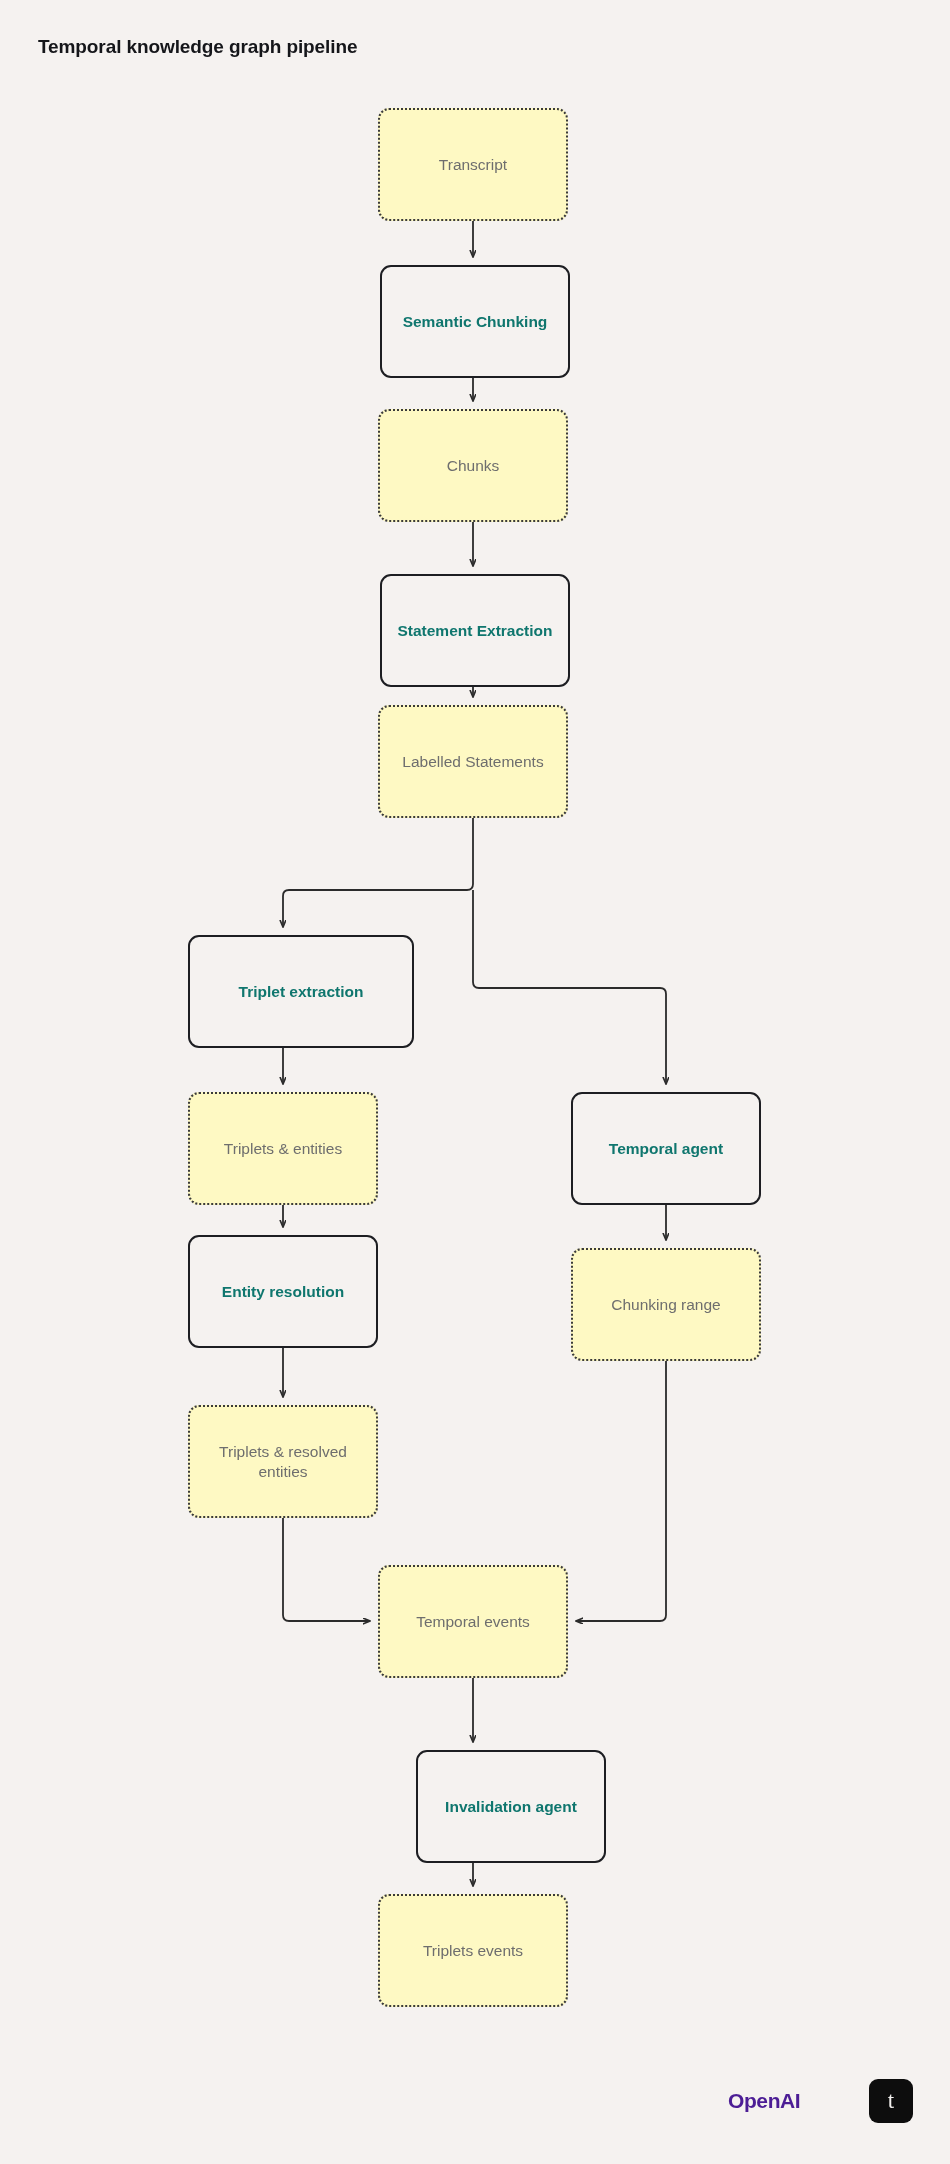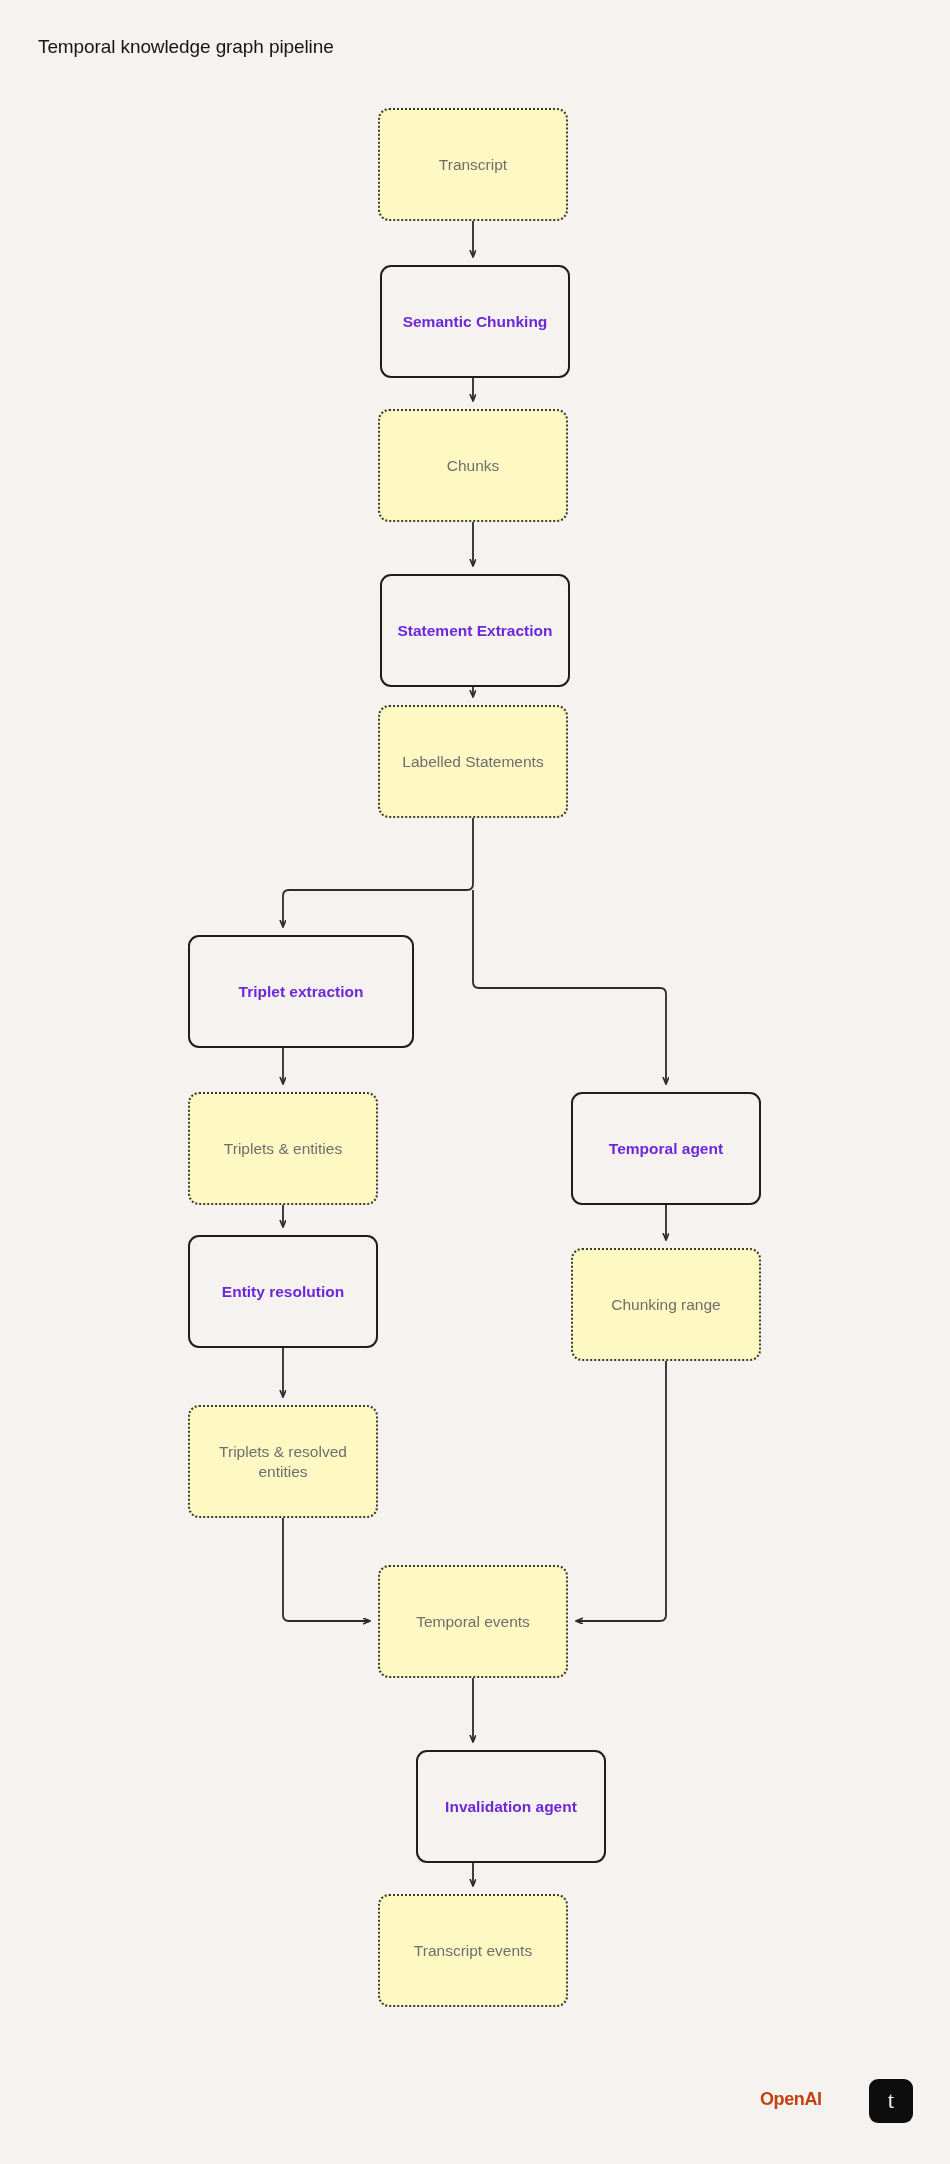--- a/index.html
+++ b/index.html
@@ -12,39 +12,39 @@
     background: #f5f2f0;
     font-family: "Liberation Sans", sans-serif;
     position: relative;
     overflow: hidden;
   }
   #diagram-title {
     position: absolute;
     left: 38px;
     top: 36px;
     font-size: 19px;
-    font-weight: normal;
+    font-weight: bold;
     color: #15161a;
     letter-spacing: -0.1px;
     text-align: center;
   }
   .node {
     position: absolute;
     box-sizing: border-box;
     border-radius: 11px;
     display: flex;
     align-items: center;
     justify-content: center;
     text-align: center;
     line-height: 1.28;
     padding: 4px 10px;
   }
   .node.process {
     border: 2.2px solid #1d1e22;
-    color: #6d28d9;
+    color: #0f766e;
     font-weight: bold;
     font-size: 15.5px;
     background: #f5f2f0;
   }
   .node.artifact {
     border: 2.2px dotted #3a3a3a;
     color: #6e6e6e;
     font-weight: normal;
     font-size: 15.5px;
     background: #fef9c3;
@@ -54,25 +54,24 @@
     left: 0;
     top: 0;
     width: 950px;
     height: 2164px;
     pointer-events: none;
   }
   #brand-openai {
     position: absolute;
     left: 728px;
     top: 2089px;
-    font-size: 18px;
+    font-size: 21px;
     font-weight: bold;
-    color: #c2410c;
+    color: #4c1d95;
     letter-spacing: -0.4px;
-    margin-left: 32px;
   }
   #brand-badge {
     position: absolute;
     left: 869px;
     top: 2079px;
     width: 44px;
     height: 44px;
     background: #0d0d0d;
     border-radius: 9px;
     display: flex;
@@ -145,19 +144,19 @@
 <div class="node artifact" style="left:571px;top:1248px;width:190px;height:113px;">
     <span>Chunking range</span>
   </div>
 <div class="node artifact" style="left:378px;top:1565px;width:190px;height:113px;">
     <span>Temporal events</span>
   </div>
 <div class="node process" style="left:380px;top:1750px;width:190px;height:113px;margin-left:36px;">
     <span>Invalidation agent</span>
   </div>
 <div class="node artifact" style="left:378px;top:1894px;width:190px;height:113px;">
-    <span>Transcript events</span>
+    <span>Triplets events</span>
   </div>
 
 <div id="brand-openai">OpenAI</div>
 <div id="brand-badge">
     <span>t</span>
   </div>
 
 </body></html>

